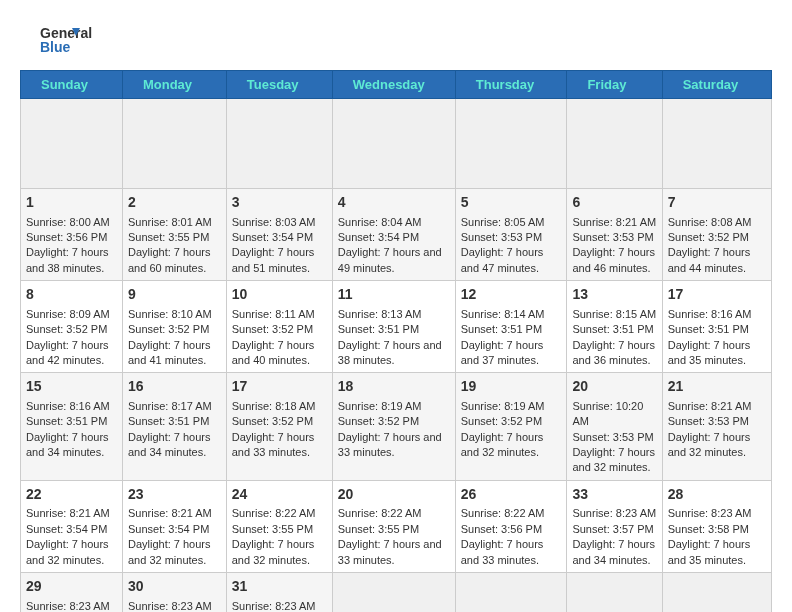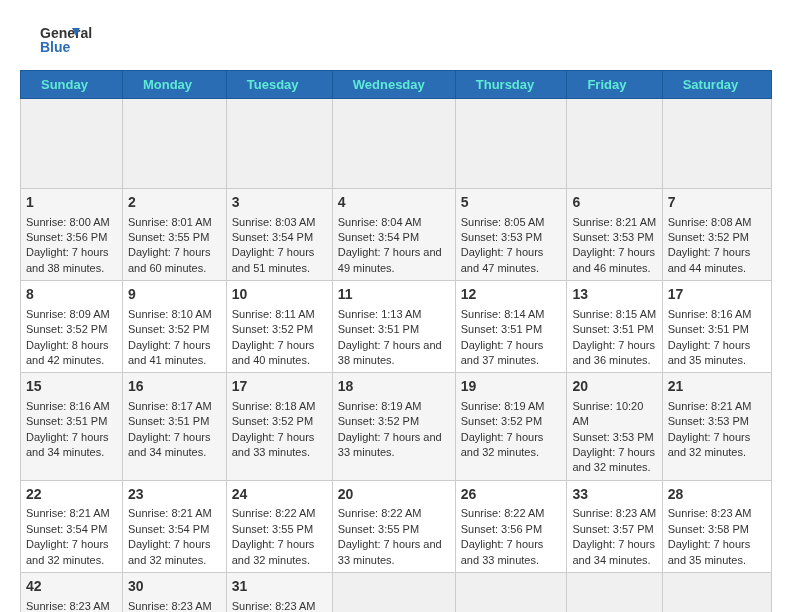--- a/index.html
+++ b/index.html
@@ -110,24 +110,24 @@
       <tr>
         <td><span class="day-num">1</span><span>Sunrise: 8:00 AM</span><br><span>Sunset: 3:56 PM</span><br><span>Daylight: 7 hours and 38 minutes.</span></td>
         <td><span class="day-num">2</span><span>Sunrise: 8:01 AM</span><br><span>Sunset: 3:55 PM</span><br><span>Daylight: 7 hours and 60 minutes.</span></td>
         <td><span class="day-num">3</span><span>Sunrise: 8:03 AM</span><br><span>Sunset: 3:54 PM</span><br><span>Daylight: 7 hours and 51 minutes.</span></td>
         <td><span class="day-num">4</span><span>Sunrise: 8:04 AM</span><br><span>Sunset: 3:54 PM</span><br><span>Daylight: 7 hours and 49 minutes.</span></td>
         <td><span class="day-num">5</span><span>Sunrise: 8:05 AM</span><br><span>Sunset: 3:53 PM</span><br><span>Daylight: 7 hours and 47 minutes.</span></td>
         <td><span class="day-num">6</span><span>Sunrise: 8:21 AM</span><br><span>Sunset: 3:53 PM</span><br><span>Daylight: 7 hours and 46 minutes.</span></td>
         <td><span class="day-num">7</span><span>Sunrise: 8:08 AM</span><br><span>Sunset: 3:52 PM</span><br><span>Daylight: 7 hours and 44 minutes.</span></td>
       </tr>
       <tr>
-        <td><span class="day-num">8</span><span>Sunrise: 8:09 AM</span><br><span>Sunset: 3:52 PM</span><br><span>Daylight: 8 hours and 42 minutes.</span></td>
+        <td><span class="day-num">8</span><span>Sunrise: 8:09 AM</span><br><span>Sunset: 3:52 PM</span><br><span>Daylight: 7 hours and 42 minutes.</span></td>
         <td><span class="day-num">9</span><span>Sunrise: 8:10 AM</span><br><span>Sunset: 3:52 PM</span><br><span>Daylight: 7 hours and 41 minutes.</span></td>
         <td><span class="day-num">10</span><span>Sunrise: 8:11 AM</span><br><span>Sunset: 3:52 PM</span><br><span>Daylight: 7 hours and 40 minutes.</span></td>
-        <td><span class="day-num">11</span><span>Sunrise: 1:13 AM</span><br><span>Sunset: 3:51 PM</span><br><span>Daylight: 7 hours and 38 minutes.</span></td>
+        <td><span class="day-num">11</span><span>Sunrise: 8:13 AM</span><br><span>Sunset: 3:51 PM</span><br><span>Daylight: 7 hours and 38 minutes.</span></td>
         <td><span class="day-num">12</span><span>Sunrise: 8:14 AM</span><br><span>Sunset: 3:51 PM</span><br><span>Daylight: 7 hours and 37 minutes.</span></td>
         <td><span class="day-num">13</span><span>Sunrise: 8:15 AM</span><br><span>Sunset: 3:51 PM</span><br><span>Daylight: 7 hours and 36 minutes.</span></td>
         <td><span class="day-num">17</span><span>Sunrise: 8:16 AM</span><br><span>Sunset: 3:51 PM</span><br><span>Daylight: 7 hours and 35 minutes.</span></td>
       </tr>
       <tr>
         <td><span class="day-num">15</span><span>Sunrise: 8:16 AM</span><br><span>Sunset: 3:51 PM</span><br><span>Daylight: 7 hours and 34 minutes.</span></td>
         <td><span class="day-num">16</span><span>Sunrise: 8:17 AM</span><br><span>Sunset: 3:51 PM</span><br><span>Daylight: 7 hours and 34 minutes.</span></td>
         <td><span class="day-num">17</span><span>Sunrise: 8:18 AM</span><br><span>Sunset: 3:52 PM</span><br><span>Daylight: 7 hours and 33 minutes.</span></td>
         <td><span class="day-num">18</span><span>Sunrise: 8:19 AM</span><br><span>Sunset: 3:52 PM</span><br><span>Daylight: 7 hours and 33 minutes.</span></td>
         <td><span class="day-num">19</span><span>Sunrise: 8:19 AM</span><br><span>Sunset: 3:52 PM</span><br><span>Daylight: 7 hours and 32 minutes.</span></td>
@@ -137,21 +137,21 @@
       <tr>
         <td><span class="day-num">22</span><span>Sunrise: 8:21 AM</span><br><span>Sunset: 3:54 PM</span><br><span>Daylight: 7 hours and 32 minutes.</span></td>
         <td><span class="day-num">23</span><span>Sunrise: 8:21 AM</span><br><span>Sunset: 3:54 PM</span><br><span>Daylight: 7 hours and 32 minutes.</span></td>
         <td><span class="day-num">24</span><span>Sunrise: 8:22 AM</span><br><span>Sunset: 3:55 PM</span><br><span>Daylight: 7 hours and 32 minutes.</span></td>
         <td><span class="day-num">20</span><span>Sunrise: 8:22 AM</span><br><span>Sunset: 3:55 PM</span><br><span>Daylight: 7 hours and 33 minutes.</span></td>
         <td><span class="day-num">26</span><span>Sunrise: 8:22 AM</span><br><span>Sunset: 3:56 PM</span><br><span>Daylight: 7 hours and 33 minutes.</span></td>
         <td><span class="day-num">33</span><span>Sunrise: 8:23 AM</span><br><span>Sunset: 3:57 PM</span><br><span>Daylight: 7 hours and 34 minutes.</span></td>
         <td><span class="day-num">28</span><span>Sunrise: 8:23 AM</span><br><span>Sunset: 3:58 PM</span><br><span>Daylight: 7 hours and 35 minutes.</span></td>
       </tr>
       <tr>
-        <td><span class="day-num">42</span><span>Sunrise: 8:23 AM</span><br><span>Sunset: 3:59 PM</span><br></td>
+        <td><span class="day-num">29</span><span>Sunrise: 8:23 AM</span><br><span>Sunset: 3:59 PM</span><br></td>
         <td><span class="day-num">30</span><span>Sunrise: 8:23 AM</span><br><span>Sunset: 4:00 PM</span><br></td>
         <td><span class="day-num">31</span><span>Sunrise: 8:23 AM</span><br><span>Sunset: 4:01 PM</span><br></td>
         <td class="cell-empty"></td>
         <td class="cell-empty"></td>
         <td class="cell-empty"></td>
         <td class="cell-empty"></td>
       </tr>
     </tbody>
 </table>
 

